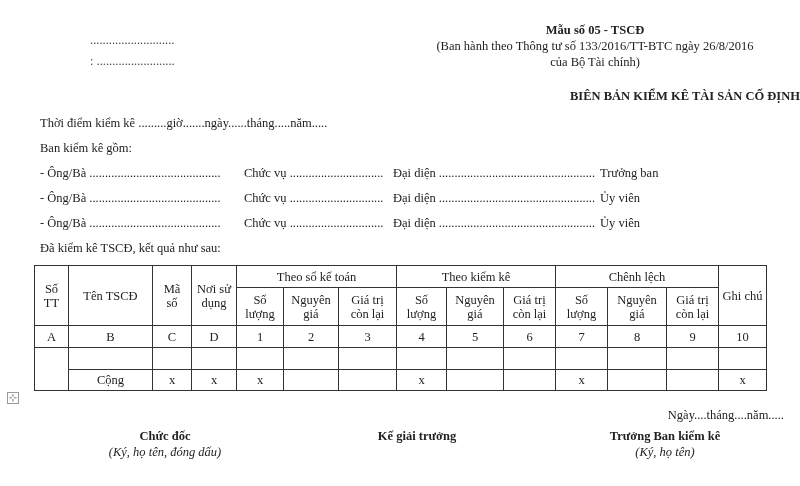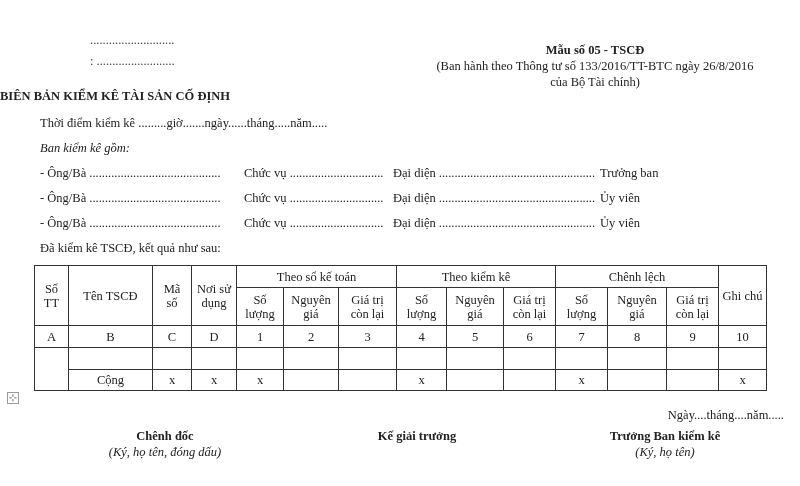--- a/index.html
+++ b/index.html
@@ -1,22 +1,22 @@
 <!DOCTYPE html>
 <html><head>
 <meta charset="utf-8">
 <style>
   html, body { margin: 0; padding: 0; background: #ffffff; }
   body { width: 800px; height: 486px; position: relative; overflow: hidden;
          font-family: "Liberation Serif", "DejaVu Serif", serif; color: #222; font-size: 12.5px; }
   .abs { position: absolute; white-space: nowrap; }
   .dots-line { color: #444; letter-spacing: 0; }
-  .form-code { left: 400px; top: 42px; width: 390px; text-align: center; line-height: 16px; }
+  .form-code { left: 400px; top: 22px; width: 390px; text-align: center; line-height: 16px; }
   .form-code .b { font-weight: bold; font-size: 12.5px; }
-  .title { left: 0; width: 800px; top: 89px; text-align: left; font-weight: bold; font-size: 12.5px; }
+  .title { left: 0; width: 800px; top: 89px; text-align: right; font-weight: bold; font-size: 12.5px; }
   .line { left: 40px; text-align: right; }
   table.grid { position: absolute; left: 34px; top: 265px; border-collapse: collapse; table-layout: fixed; }
   table.grid td { border: 1px solid #333; text-align: center; vertical-align: middle; padding: 0; line-height: 14px; font-size: 12.5px; margin-left: 23px; }
   .handle { position: absolute; left: 7px; top: 392px; width: 10px; height: 10px; border: 1px solid #999; font-size: 10px; line-height: 10px; text-align: center; color: #555; }
   .sign { position: absolute; text-align: center; line-height: 16px; }
   .sign .h { font-weight: bold; }
   .sign .i { font-style: italic; }
   .date-line { right: 16px; top: 408px; }
 </style>
 </head>
@@ -27,21 +27,21 @@
 
 <div class="abs form-code">
   <div class="b">Mẫu số 05 - TSCĐ</div>
   <div>(Ban hành theo Thông tư số 133/2016/TT-BTC ngày 26/8/2016</div>
   <div>của Bộ Tài chính)</div>
 </div>
 
 <div class="abs title">BIÊN BẢN KIỂM KÊ TÀI SẢN CỐ ĐỊNH</div>
 
 <div class="abs line" style="top:116px;">Thời điểm kiểm kê .........giờ.......ngày......tháng.....năm.....</div>
-<div class="abs line" style="top:141px;font-style:italic;">Ban kiểm kê gồm:</div>
+<div class="abs line" style="top:141px;">Ban kiểm kê gồm:</div>
 
 <div>
   <div class="abs" style="left:40px; top:166px;">- Ông/Bà ..........................................</div>
   <div class="abs" style="left:244px; top:166px;">Chức vụ ..............................</div>
   <div class="abs" style="left:393px; top:166px;">Đại diện ..................................................</div>
   <div class="abs" style="left:600px; top:166px;">Trưởng ban</div>
 </div>
 <div>
   <div class="abs" style="left:40px; top:191px;">- Ông/Bà ..........................................</div>
   <div class="abs" style="left:244px; top:191px;">Chức vụ ..............................</div>
@@ -144,21 +144,21 @@
     <td>x</td>
   </tr>
 </tbody>
   </table>
 
 <div class="handle">⊹</div>
 
 <div class="abs date-line">Ngày....tháng....năm.....</div>
 
 <div class="sign" style="left:40px; width:250px; top:428px;">
-  <div class="h">Chênh đốc</div>
+  <div class="h">Chức đốc</div>
   <div class="i">(Ký, họ tên, đóng dấu)</div>
 </div>
 <div class="sign" style="left:317px; width:200px; top:428px;">
   <div class="h">Kế giải trưởng</div>
 </div>
 <div class="sign" style="left:560px; width:210px; top:428px;">
   <div class="h">Trưởng Ban kiểm kê</div>
   <div class="i">(Ký, họ tên)</div>
 </div>
 

